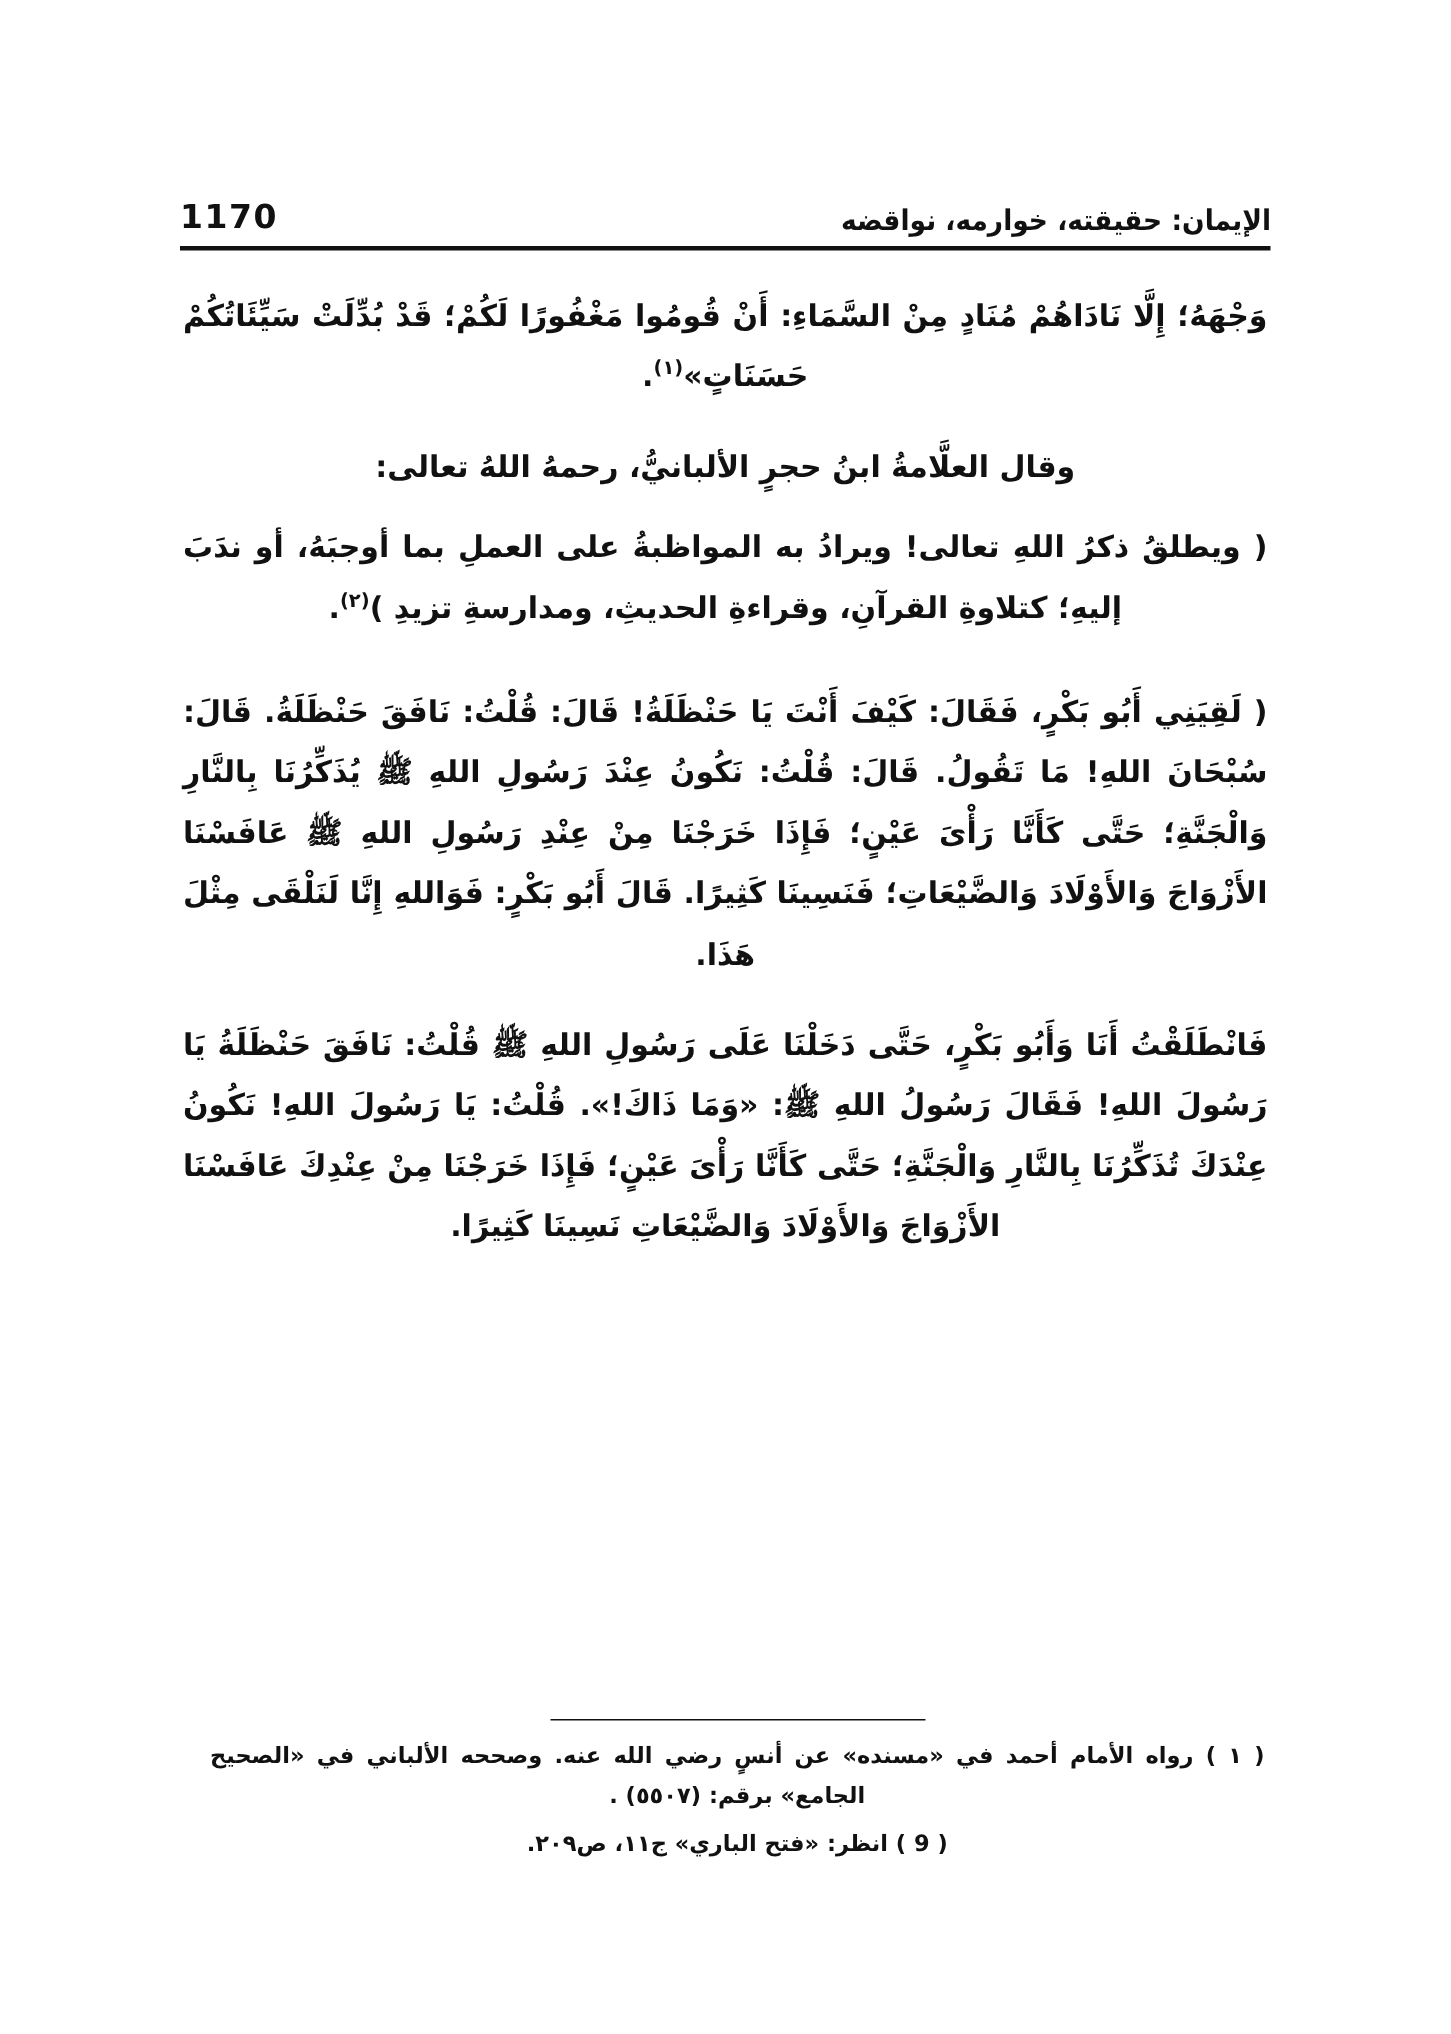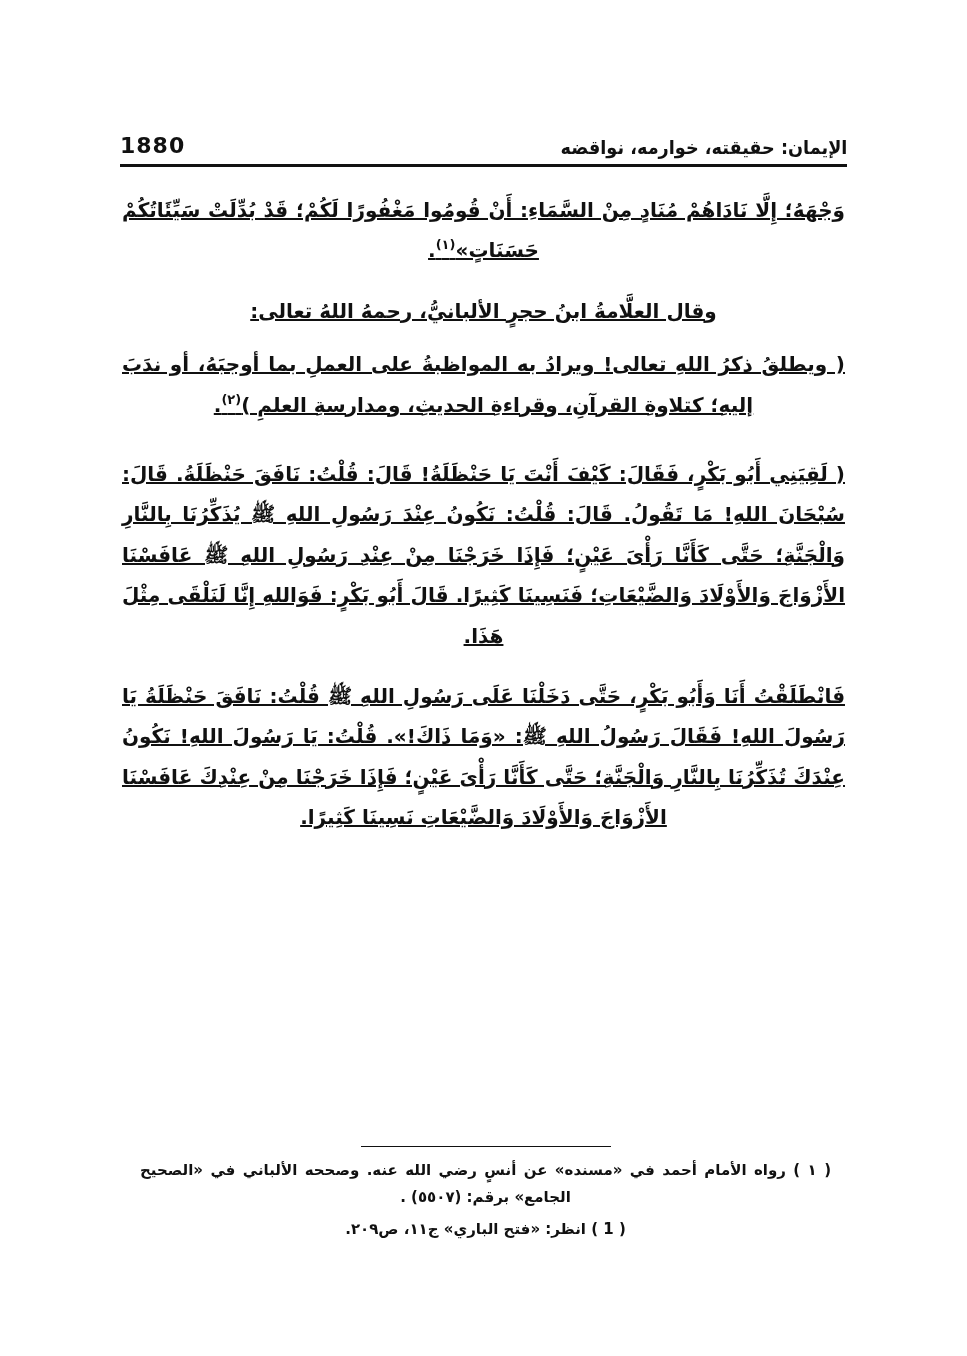--- a/index.html
+++ b/index.html
@@ -72,37 +72,36 @@
     direction: rtl;
     text-align: justify;
   }
   p.para {
     margin: 0 0 4px 0;
     font-size: 20px;
     line-height: 2.02;
     font-weight: 700;
     text-align: center;
     font-family: "DejaVu Sans", sans-serif;
-    text-decoration: underline;
   }
   p.just {
     text-align: justify;
     text-align-last: center;
   }
   .blk-gap { height: 16px; }
   .blk-gap-sm { height: 9px; }
   .small-ind {
     font-size: 13px;
     vertical-align: super;
   }
   
   .footnotes {
     position: absolute;
     left: 140px;
-    right: 136px;
+    right: 124px;
     bottom: 108px;
     direction: rtl;
   }
   .fn-rule {
     width: 250px;
     margin: 0 auto 10px auto;
     border-top: 1.6px solid #111;
     height: 0;
   }
   p.fn {
@@ -115,50 +114,50 @@
     font-family: "DejaVu Sans", sans-serif;
   }
 </style>
 </head>
 <body>
 
 <div class="page">
 
   <div class="header">
     <div class="header-row">
-      <div class="page-number">1880</div>
+      <div class="page-number">1170</div>
       <div class="book-title">الإيمان: حقيقته، خوارمه، نواقضه</div>
     </div>
     <div class="rule-double"></div>
   </div>
 
   <div class="content">
 
     <p class="para just"><span>وَجْهَهُ؛ إِلَّا نَادَاهُمْ مُنَادٍ مِنْ السَّمَاءِ: أَنْ قُومُوا مَغْفُورًا لَكُمْ؛ قَدْ بُدِّلَتْ سَيِّئَاتُكُمْ حَسَنَاتٍ»</span><span class="small-ind">(١)</span><span>.</span></p>
 
     <div class="blk-gap"></div>
 
     <p class="para">وقال العلَّامةُ ابنُ حجرٍ الألبانيُّ، رحمهُ اللهُ تعالى:</p>
 
     <div class="blk-gap-sm"></div>
 
-    <p class="para just"><span>( ويطلقُ ذكرُ اللهِ تعالى! ويرادُ به المواظبةُ على العملِ بما أوجبَهُ، أو ندَبَ إليهِ؛ كتلاوةِ القرآنِ، وقراءةِ الحديثِ، ومدارسةِ العلمِ )</span><span class="small-ind">(٢)</span><span>.</span></p>
+    <p class="para just"><span>( ويطلقُ ذكرُ اللهِ تعالى! ويرادُ به المواظبةُ على العملِ بما أوجبَهُ، أو ندَبَ إليهِ؛ كتلاوةِ القرآنِ، وقراءةِ الحديثِ، ومدارسةِ تزيدِ )</span><span class="small-ind">(٢)</span><span>.</span></p>
 
     <div class="blk-gap-sm"></div>
 
 
     <div class="blk-gap"></div>
 
     <p class="para just">( لَقِيَنِي أَبُو بَكْرٍ، فَقَالَ: كَيْفَ أَنْتَ يَا حَنْظَلَةُ! قَالَ: قُلْتُ: نَافَقَ حَنْظَلَةُ. قَالَ: سُبْحَانَ اللهِ! مَا تَقُولُ. قَالَ: قُلْتُ: نَكُونُ عِنْدَ رَسُولِ اللهِ ﷺ يُذَكِّرُنَا بِالنَّارِ وَالْجَنَّةِ؛ حَتَّى كَأَنَّا رَأْىَ عَيْنٍ؛ فَإِذَا خَرَجْنَا مِنْ عِنْدِ رَسُولِ اللهِ ﷺ عَافَسْنَا الأَزْوَاجَ وَالأَوْلَادَ وَالضَّيْعَاتِ؛ فَنَسِينَا كَثِيرًا. قَالَ أَبُو بَكْرٍ: فَوَاللهِ إِنَّا لَنَلْقَى مِثْلَ هَذَا.</p>
 
     <div class="blk-gap"></div>
 
     <p class="para just">فَانْطَلَقْتُ أَنَا وَأَبُو بَكْرٍ، حَتَّى دَخَلْنَا عَلَى رَسُولِ اللهِ ﷺ قُلْتُ: نَافَقَ حَنْظَلَةُ يَا رَسُولَ اللهِ! فَقَالَ رَسُولُ اللهِ ﷺ: «وَمَا ذَاكَ!». قُلْتُ: يَا رَسُولَ اللهِ! نَكُونُ عِنْدَكَ تُذَكِّرُنَا بِالنَّارِ وَالْجَنَّةِ؛ حَتَّى كَأَنَّا رَأْىَ عَيْنٍ؛ فَإِذَا خَرَجْنَا مِنْ عِنْدِكَ عَافَسْنَا الأَزْوَاجَ وَالأَوْلَادَ وَالضَّيْعَاتِ نَسِينَا كَثِيرًا.</p>
 
   </div>
 
   <div class="footnotes">
     <div class="fn-rule"></div>
     <p class="fn">( ١ ) رواه الأمام أحمد في «مسنده» عن أنسٍ رضي الله عنه. وصححه الألباني في «الصحيح الجامع» برقم: (٥٥٠٧) .</p>
-    <p class="fn">( 1 ) انظر: «فتح الباري» ج١١، ص٢٠٩.</p>
+    <p class="fn">( 9 ) انظر: «فتح الباري» ج١١، ص٢٠٩.</p>
   </div>
 
 </div>
 
 </body></html>

